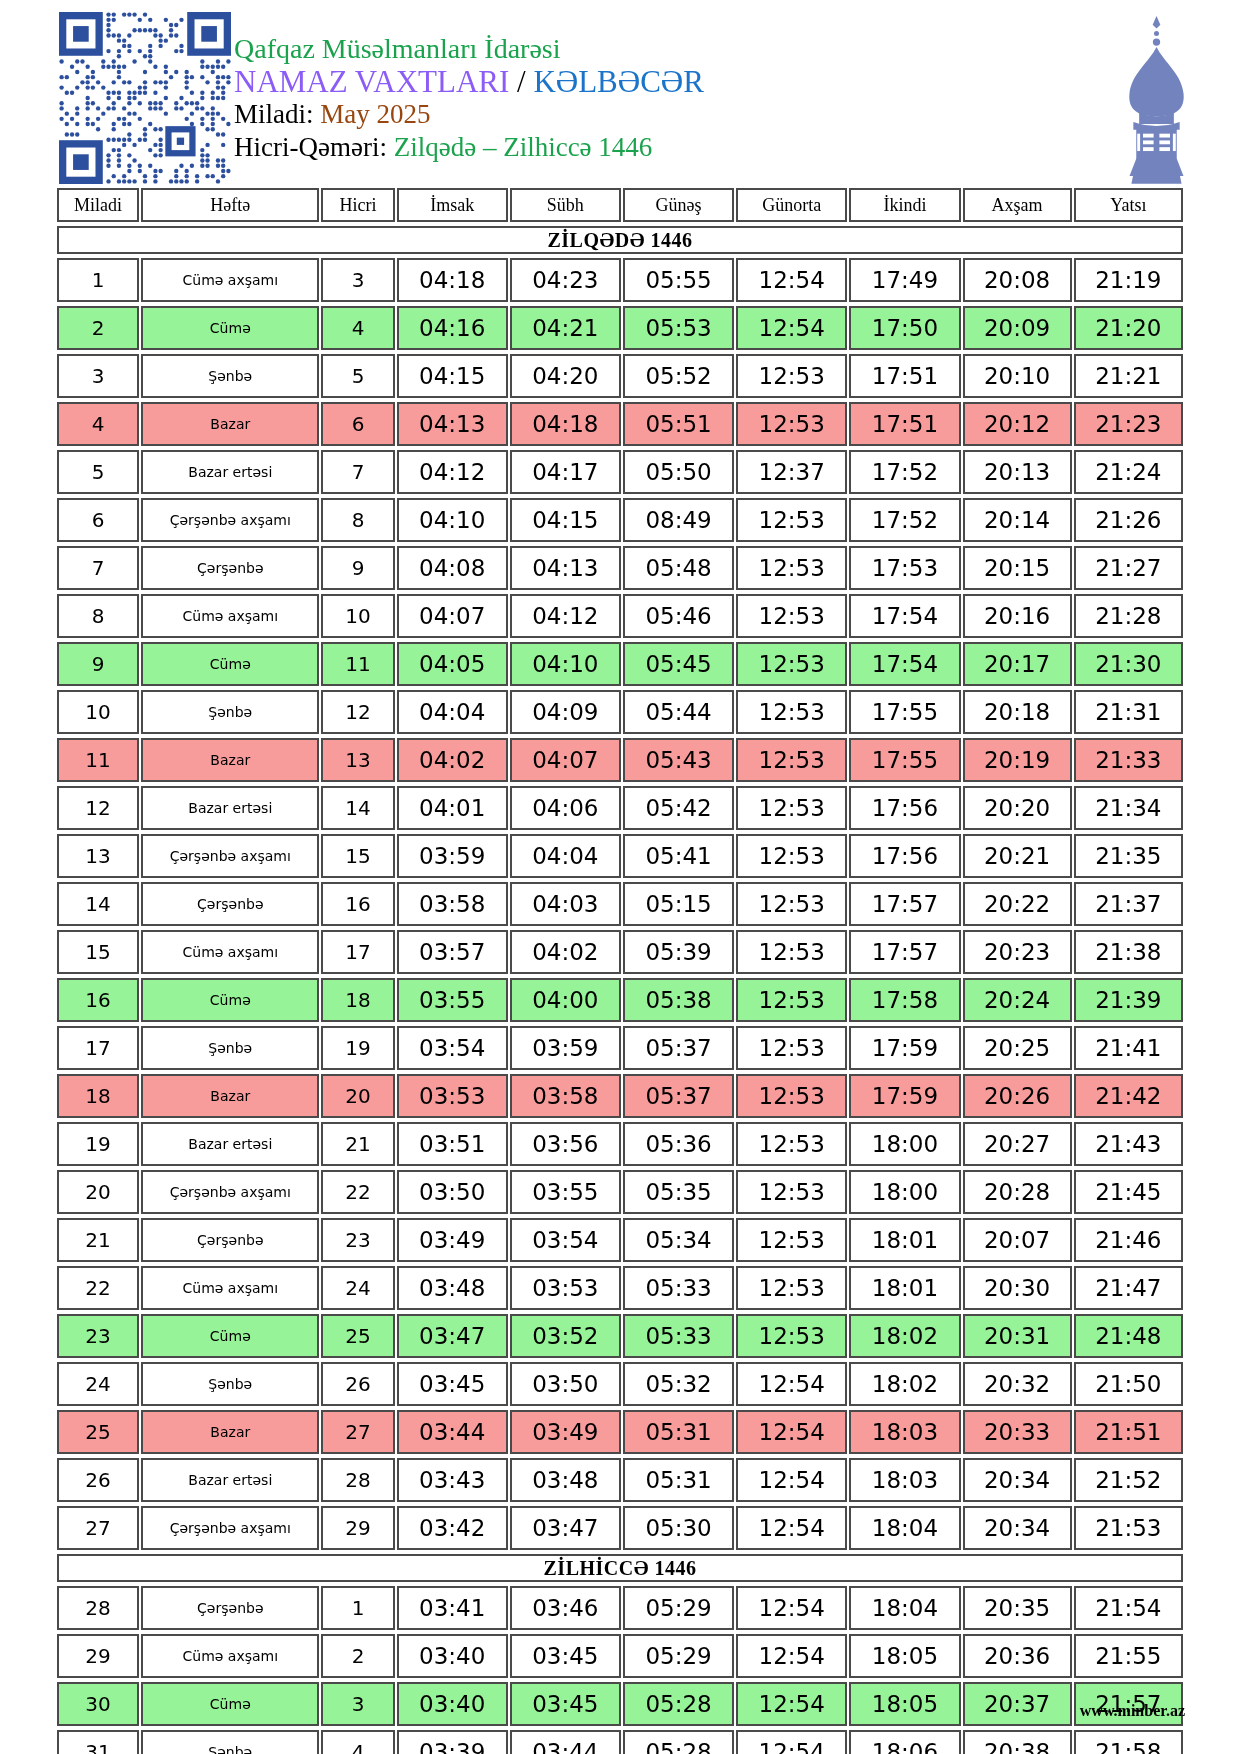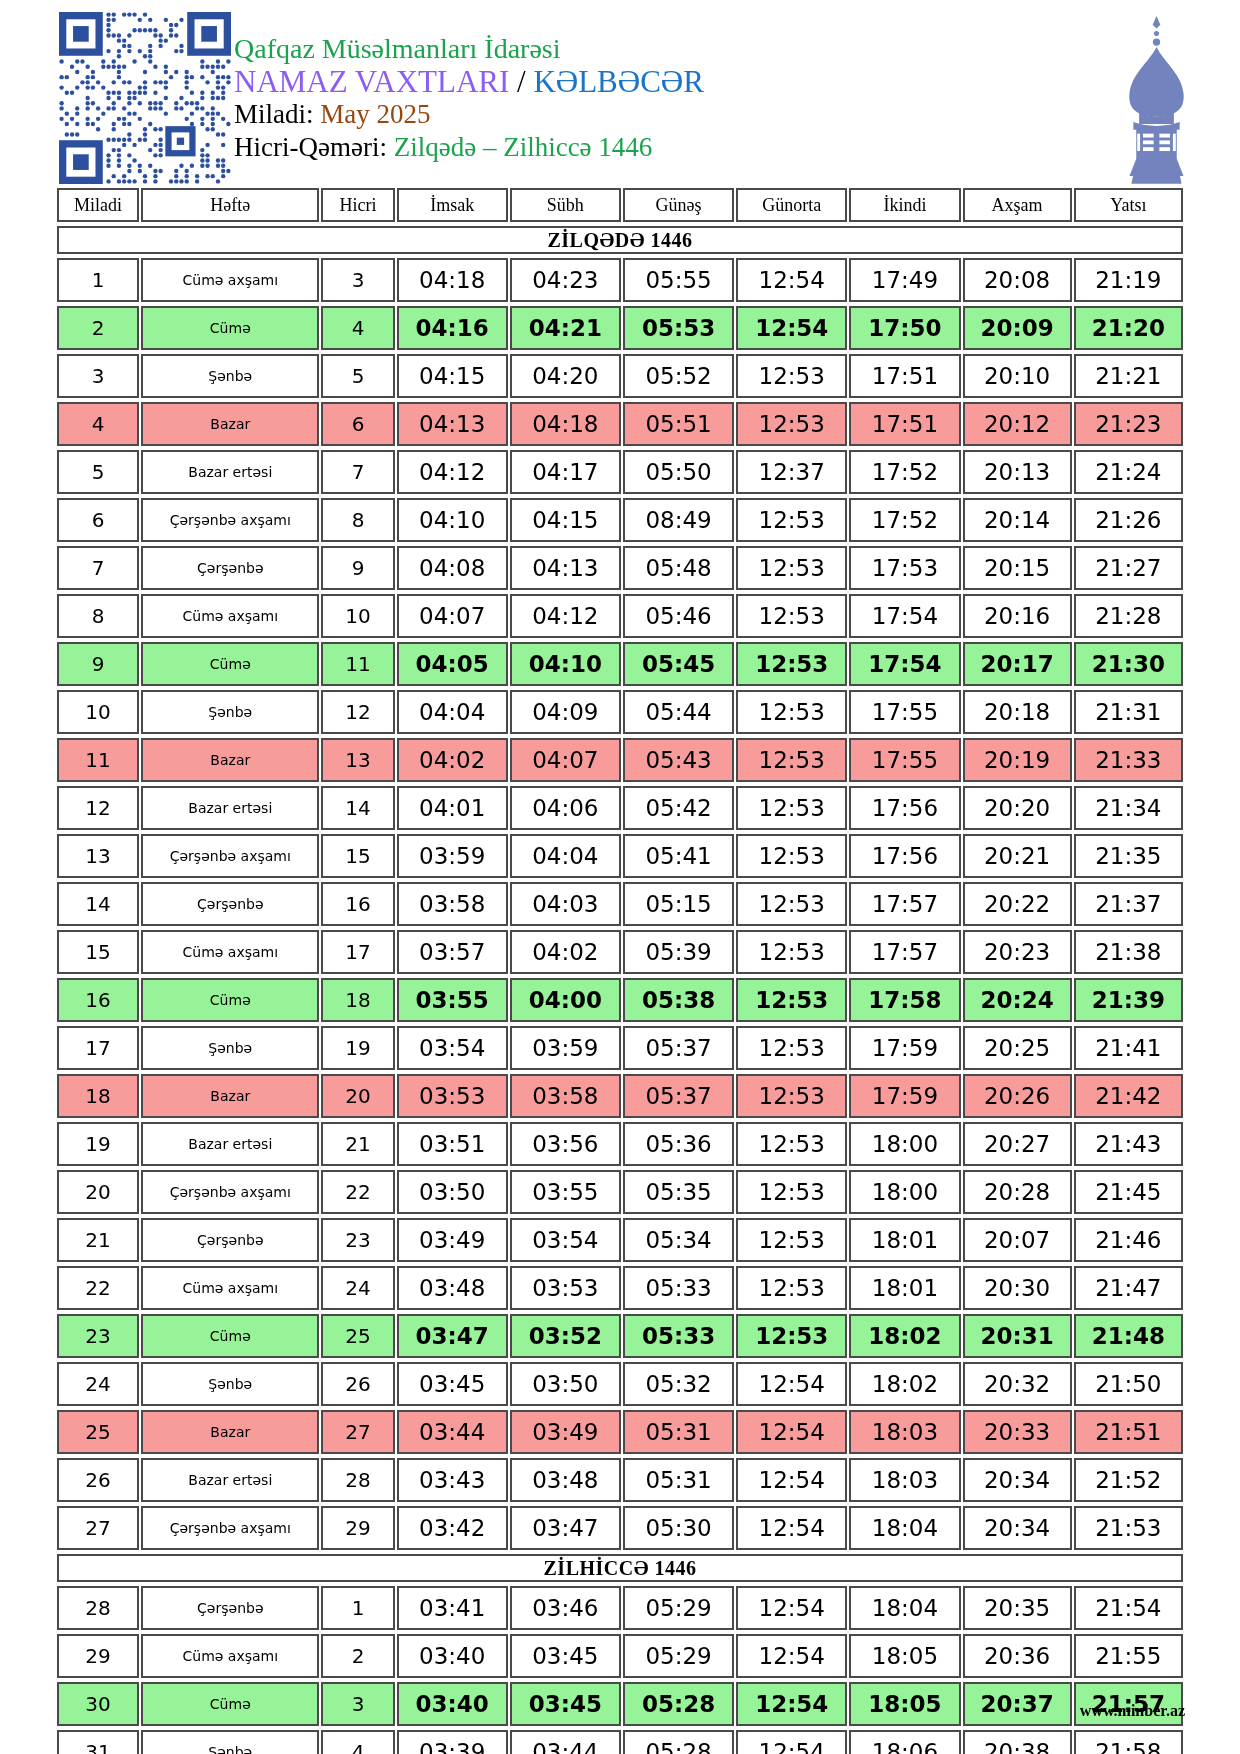--- a/index.html
+++ b/index.html
@@ -48,21 +48,21 @@
   td.c-miladi,td.c-hicri{
     font-family:"DejaVu Sans","Liberation Sans",sans-serif;font-size:20px;
   }
   td.c-hefte{
     font-family:"DejaVu Sans","Liberation Sans",sans-serif;font-size:14px;
   }
   td.c-time{
     font-family:"DejaVu Sans","Liberation Sans",sans-serif;font-size:23px;
   }
   tr.hl-green td{background:#97f397;}
-  tr.hl-green td.c-time{font-weight:bold;}
+  tr.hl-green td.c-time{font-weight:normal;}
   tr.hl-red td{background:#f79b9b;}
   
   .page-footer{
     position:absolute;right:55px;top:1702px;
     font-weight:bold;font-size:16px;
   }
 </style>
 </head>
 <body>
 

